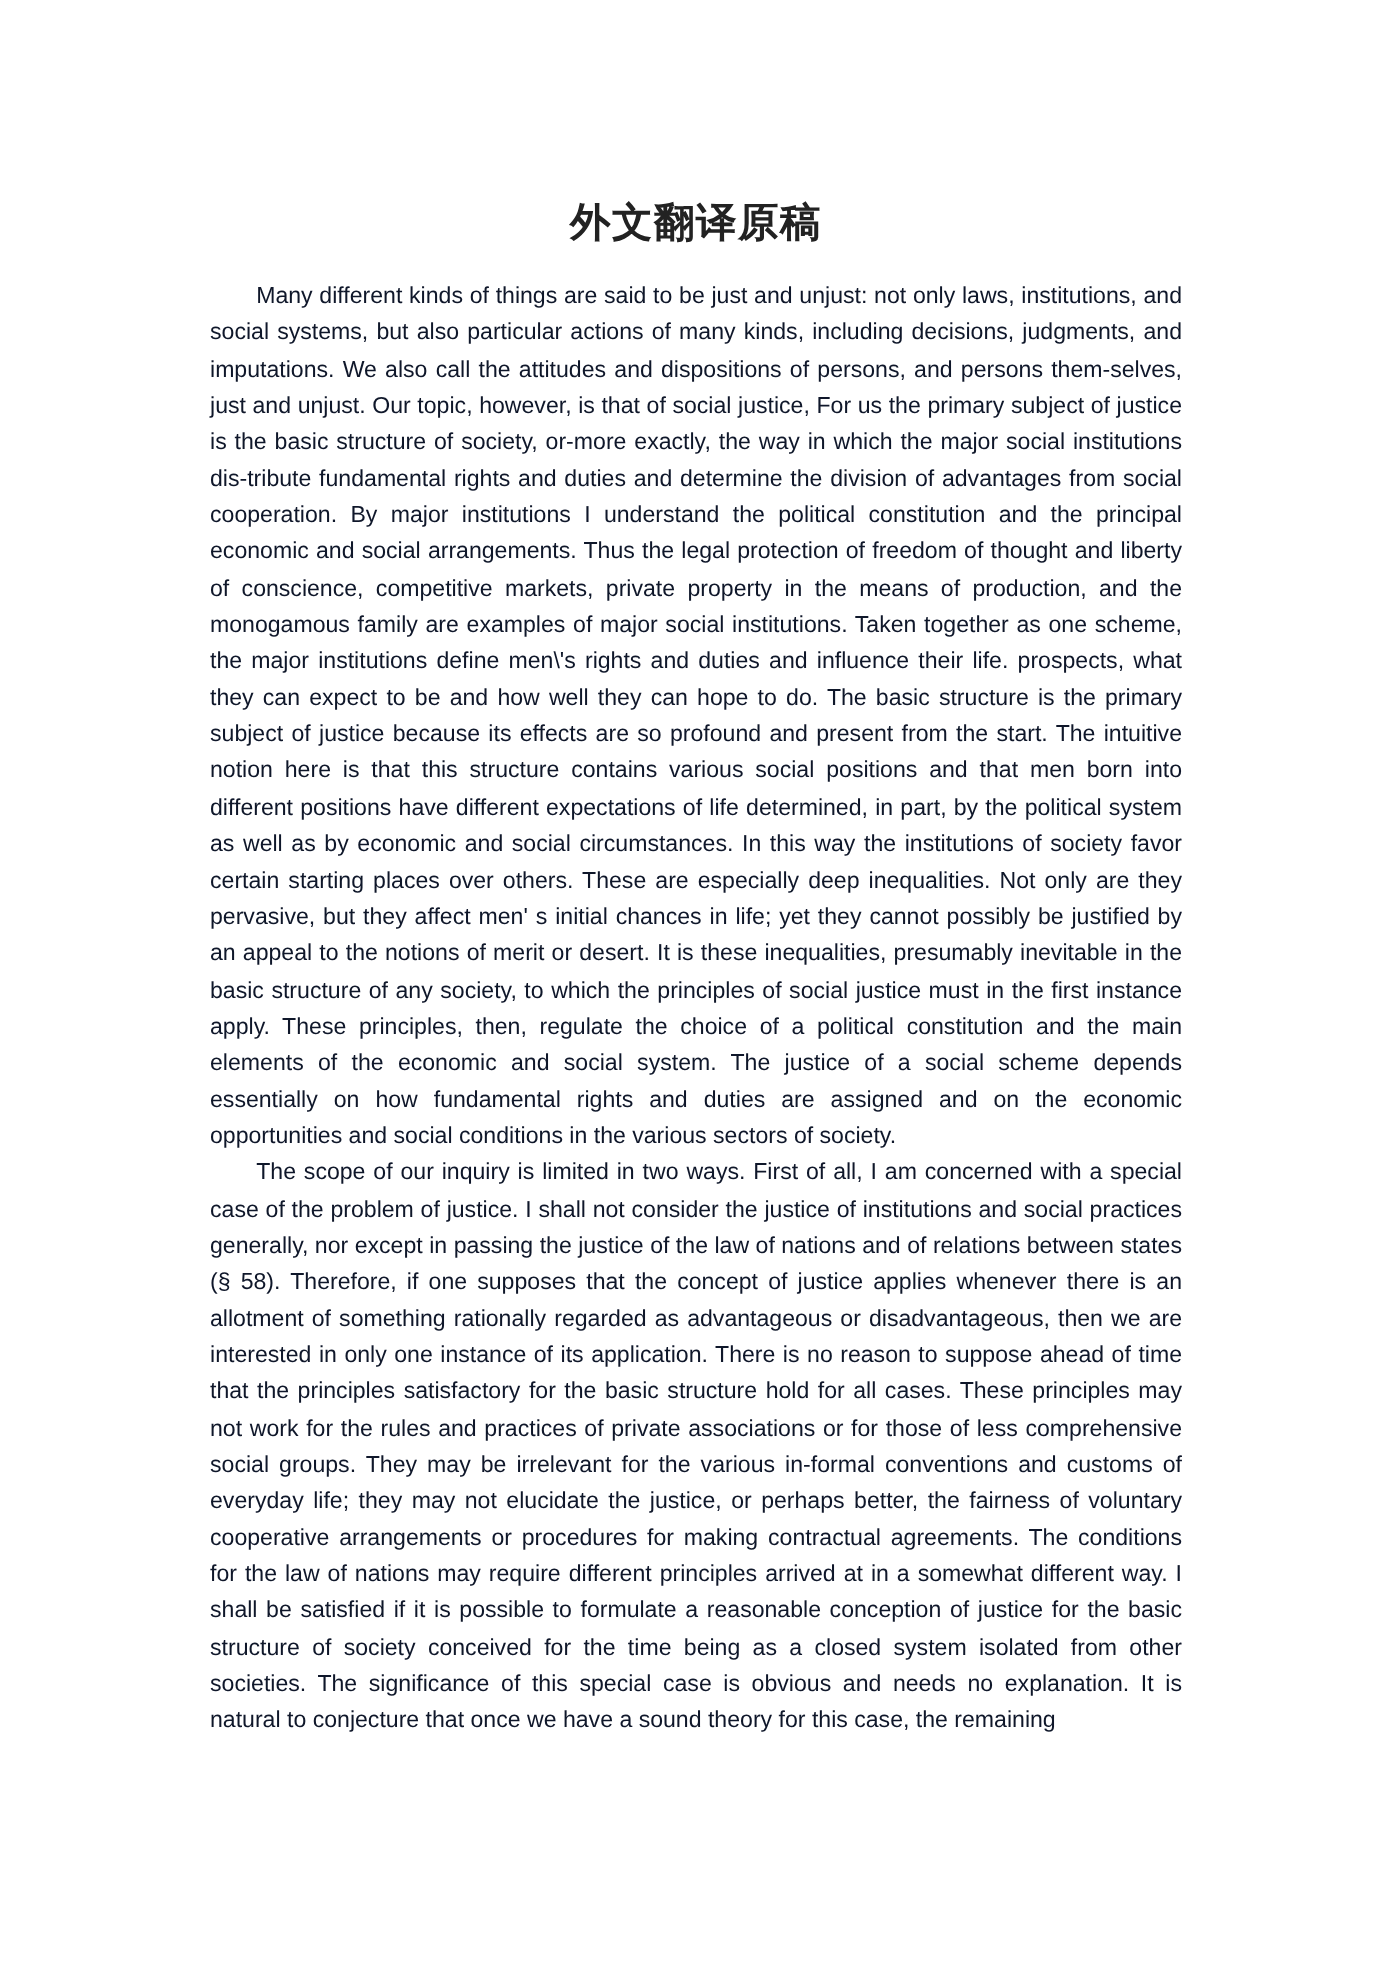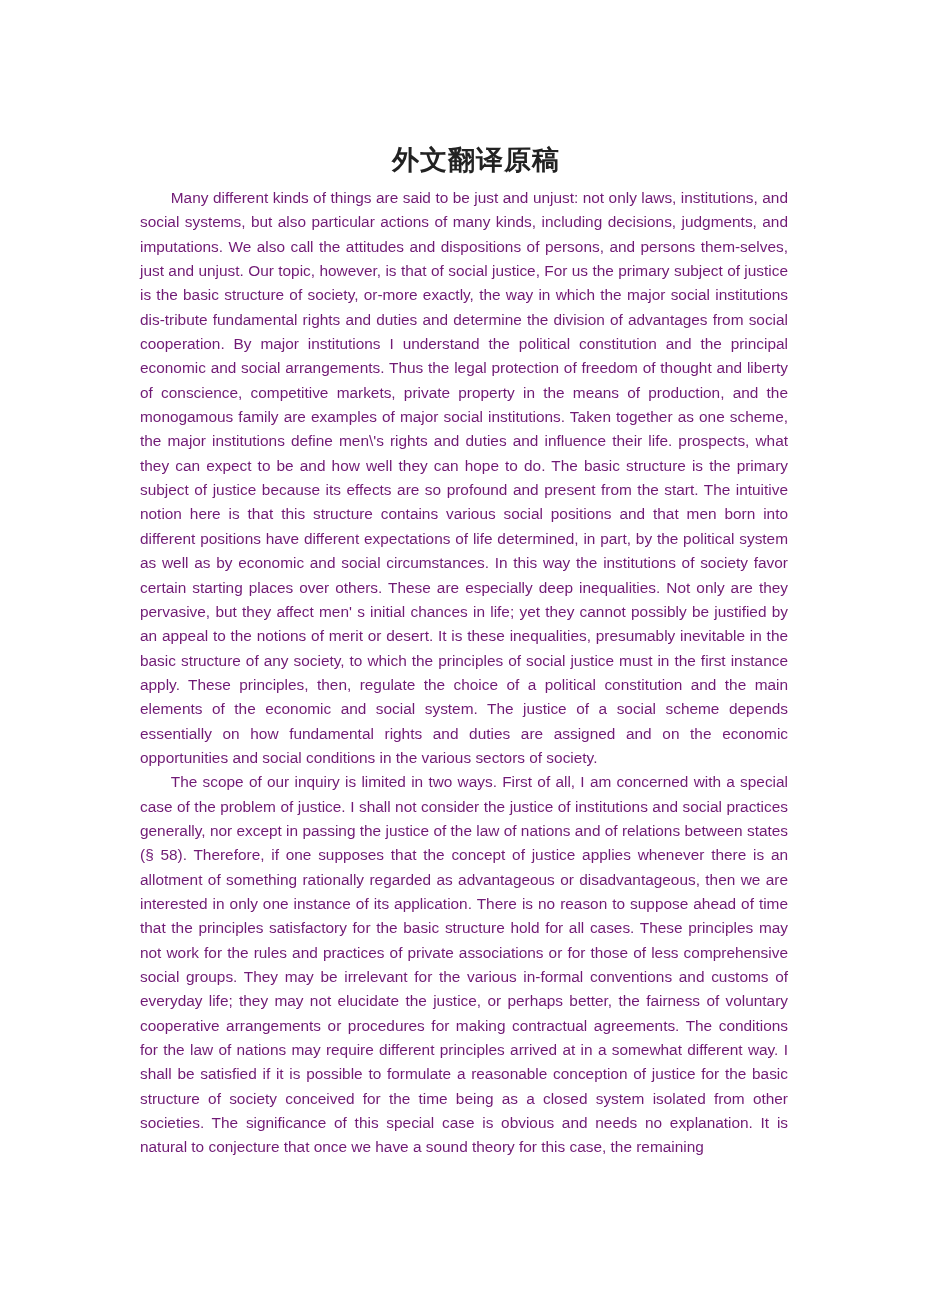--- a/index.html
+++ b/index.html
@@ -13,34 +13,34 @@
     height: 1309px;
     background: #ffffff;
     overflow: hidden;
     font-family: "Liberation Sans", "DejaVu Sans", sans-serif;
   }
   .doc-title {
     position: absolute;
     top: 130px;
     left: 140px;
     width: 648px;
-    margin: 12px;
+    margin: 0;
     text-align: center;
     font-size: 27px;
     font-weight: 700;
     color: #222222;
     letter-spacing: 1px;
     white-space: nowrap;
   }
   .doc-body {
     position: absolute;
     top: 186px;
     left: 140px;
     width: 648px;
-    color: #701a75;
+    color: #0f172a;
     font-size: 15.4px;
     line-height: 24.35px;
     text-align: justify;
     text-justify: inter-word;
   }
   .doc-body p {
     margin: 0;
     padding: 0;
     text-indent: 2em;
   }

